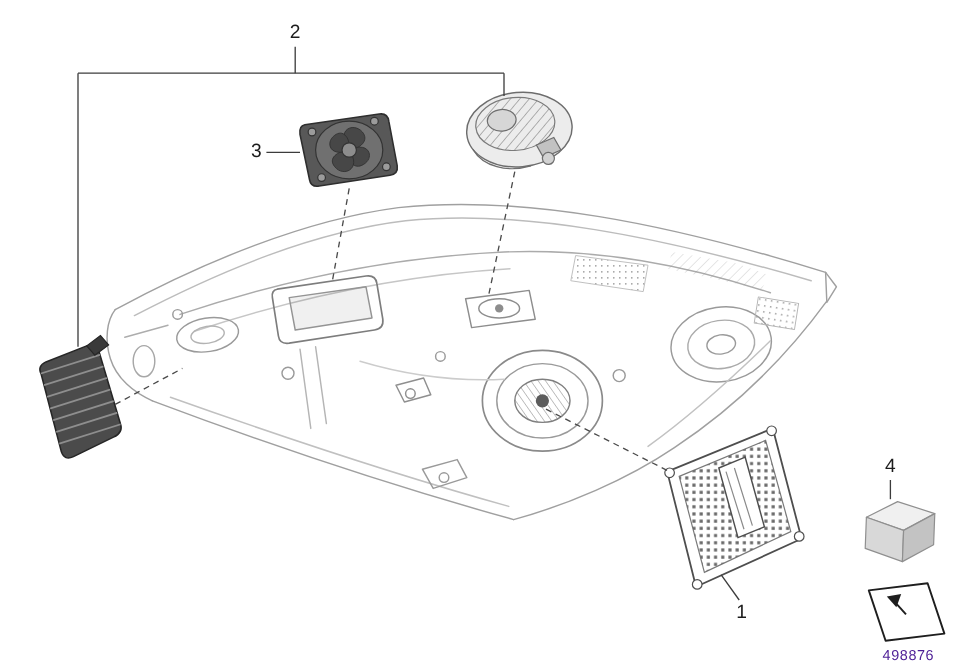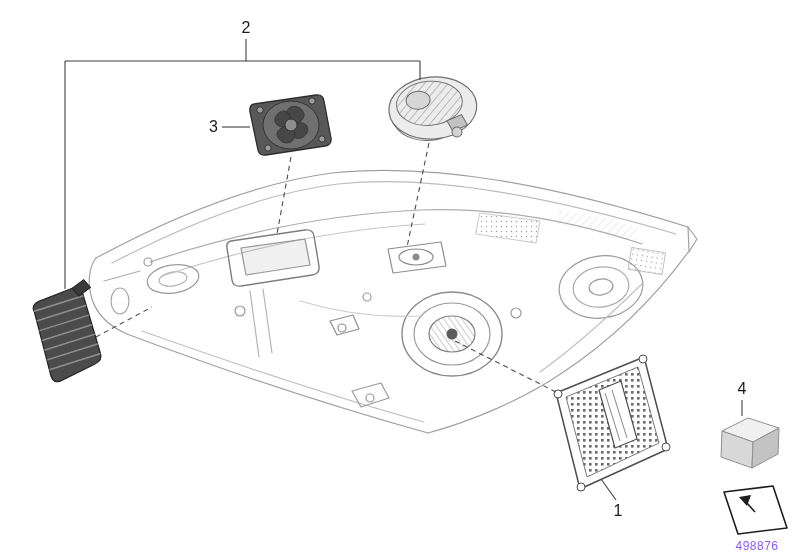--- a/index.html
+++ b/index.html
@@ -3,21 +3,21 @@
 <meta charset="utf-8">
 <style>
   html,body{margin:0;padding:0;background:#ffffff;}
   body{width:800px;height:560px;position:relative;overflow:hidden;
        font-family:"Liberation Sans", sans-serif;}
   .stage{position:absolute;inset:0;}
   svg{position:absolute;left:0;top:0;}
   .callout{position:absolute;font-size:16px;color:#1c1c1c;line-height:1;
            transform:translateX(-50%);user-select:none;}
   .callout.right-align{transform:translateX(-100%);}
-  .part-number{position:absolute;font-size:12px;color:#8b5cf6;line-height:1;
+  .part-number{position:absolute;font-size:12px;color:#4c1d95;line-height:1;
                transform:translateX(-50%);letter-spacing:0.5px;}
 </style>
 </head>
 <body>
 
 <div class="stage">
 
 <svg width="800" height="560" viewBox="0 0 800 560">
   <defs>
     <pattern id="hatch" width="6" height="6" patternUnits="userSpaceOnUse" patternTransform="rotate(45)">

